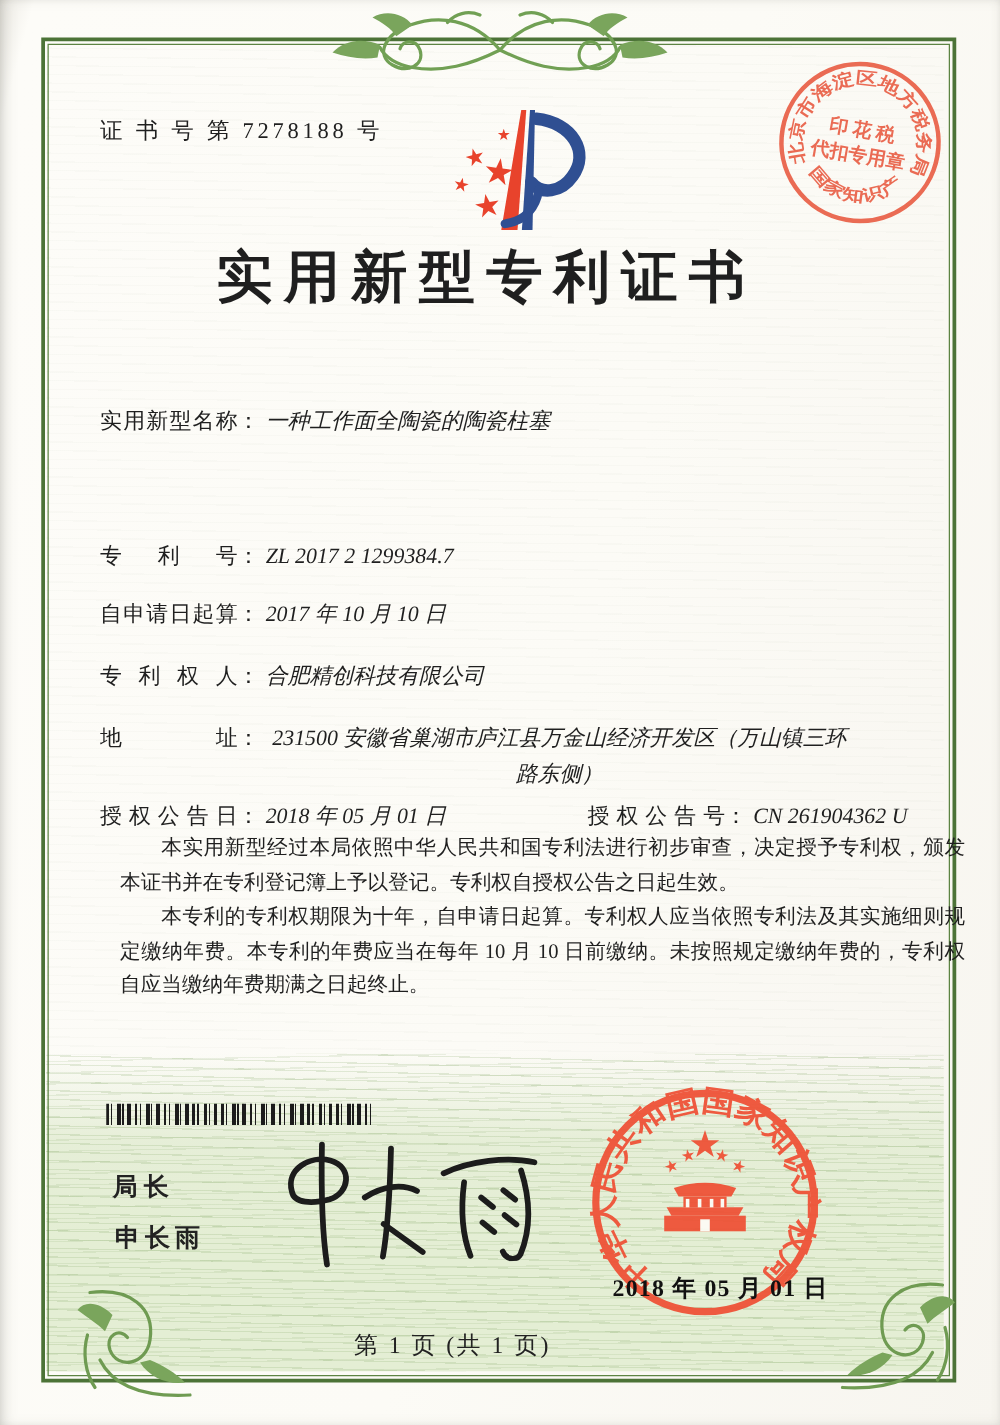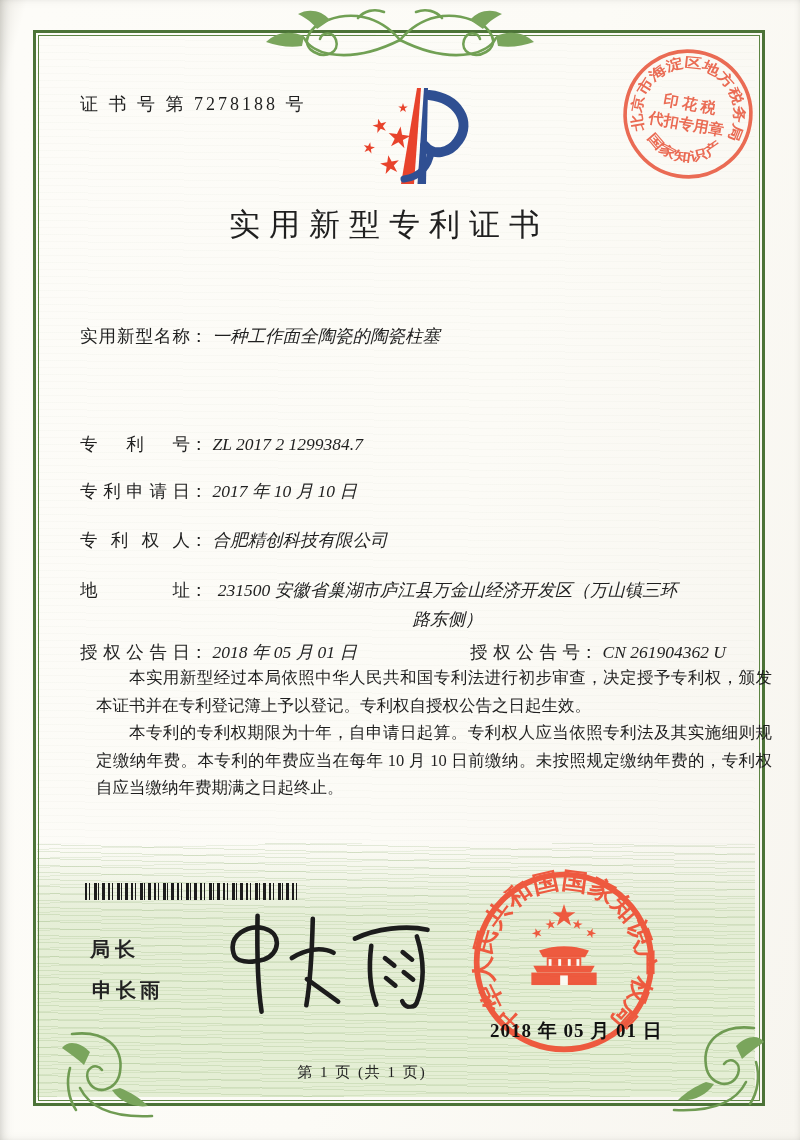--- a/index.html
+++ b/index.html
@@ -17,43 +17,43 @@
   .frame::after{content:"";position:absolute;inset:2px;border:1px solid #5d8443;}
   
   .guilloche{position:absolute;left:37px;top:843px;width:718px;height:254px;z-index:0;
     background:
       repeating-linear-gradient(1.4deg, rgba(124,162,94,.20) 0 1px, rgba(0,0,0,0) 1px 7px),
       repeating-linear-gradient(-1.1deg, rgba(124,162,94,.14) 0 1px, rgba(0,0,0,0) 1px 9px),
       linear-gradient(to bottom, rgba(226,236,210,0) 0, rgba(226,236,210,.85) 70px, #e4eed4 150px);}
   .faint-waves{position:absolute;left:37px;top:34px;width:718px;height:810px;z-index:0;opacity:.5;
     background:repeating-linear-gradient(.6deg, rgba(170,180,160,.10) 0 1px, rgba(0,0,0,0) 1px 7px);}
   .cert-no{position:absolute;left:80px;top:92px;font-size:18px;letter-spacing:3px;z-index:4;}
-  .title{position:absolute;left:0;top:204px;width:760px;text-align:center;z-index:4;
-    font-size:31px;font-weight:400;letter-spacing:9px;padding-left:9px;}
+  .title{position:absolute;left:0;top:192px;width:760px;text-align:center;z-index:4;
+    font-size:45px;font-weight:700;letter-spacing:9px;padding-left:9px;}
   .frow{position:absolute;left:80px;font-size:17.5px;z-index:4;line-height:29px;}
   .flabel{display:inline-block;width:110px;text-align:justify;text-align-last:justify;vertical-align:top;}
   .fcolon{vertical-align:top;}
   .fvalue{margin-left:5px;vertical-align:top;font-style:italic;}
   .fvalue.wrap{display:inline-block;width:470px;text-align:center;}
   .grant-no{position:absolute;left:390px;top:0;white-space:nowrap;}
   .bodytext{position:absolute;left:80px;top:664px;width:676px;z-index:4;
     font-size:16.5px;line-height:27.5px;text-align:justify;margin-left:16px;}
   .bodytext p{margin:0;text-indent:2em;}
   .barcode{position:absolute;left:85px;top:883px;width:212px;height:17px;z-index:4;
     background:repeating-linear-gradient(90deg,#1c1c1c 0 2px,rgba(0,0,0,0) 2px 4px,#1c1c1c 4px 5px,rgba(0,0,0,0) 5px 9px,#1c1c1c 9px 12px,rgba(0,0,0,0) 12px 13px,#1c1c1c 13px 14px,rgba(0,0,0,0) 14px 17px,#1c1c1c 17px 20px,rgba(0,0,0,0) 20px 23px);}
   .director-title{position:absolute;left:90px;top:936px;font-size:20px;letter-spacing:5px;z-index:4;
     font-family:"Liberation Sans","DejaVu Sans",sans-serif;font-weight:600;color:#222;}
   .director-name{position:absolute;left:92px;top:977px;font-size:20px;letter-spacing:4px;z-index:4;
     font-family:"Liberation Sans","DejaVu Sans",sans-serif;font-weight:600;color:#222;}
   .signature{position:absolute;left:222px;top:908px;z-index:5;transform:rotate(-3deg);}
   .seal{position:absolute;left:468px;top:866px;z-index:5;opacity:.92;}
   .seal-date{position:absolute;left:490px;top:1018px;font-size:19px;font-weight:600;
     letter-spacing:1px;color:#111;z-index:6;white-space:nowrap;}
   .stamp{position:absolute;left:612px;top:38px;z-index:5;transform:rotate(10deg);opacity:.88;}
-  .footer{position:absolute;left:0;top:1063px;width:724px;text-align:center;font-size:15px;
+  .footer{position:absolute;left:0;top:1063px;width:724px;text-align:center;font-size:19px;
     letter-spacing:2px;z-index:4;color:#222;}
   .orn{z-index:3;}
   svg text{font-family:"Liberation Serif","DejaVu Serif",serif;}
 </style>
 </head>
 <body>
 
 <div class="page">
 
   <div class="guilloche"></div>
@@ -117,21 +117,21 @@
 
   <div class="title">实用新型专利证书</div>
 
   <div class="frow" style="top:322px;">
     <span class="flabel">实用新型名称</span><span class="fcolon">：</span><span class="fvalue">一种工作面全陶瓷的陶瓷柱塞</span>
   </div>
   <div class="frow" style="top:430px;">
     <span class="flabel">专利号</span><span class="fcolon">：</span><span class="fvalue">ZL 2017 2 1299384.7</span>
   </div>
   <div class="frow" style="top:477px;">
-    <span class="flabel">专利申请日</span><span class="fcolon">：</span><span class="fvalue">2017 年 10 月 10 日</span>
+    <span class="flabel">自申请日起算</span><span class="fcolon">：</span><span class="fvalue">2017 年 10 月 10 日</span>
   </div>
   <div class="frow" style="top:526px;">
     <span class="flabel">专利权人</span><span class="fcolon">：</span><span class="fvalue">合肥精创科技有限公司</span>
   </div>
   <div class="frow" style="top:576px;">
     <span class="flabel">地址</span><span class="fcolon">：</span><span class="fvalue wrap">231500 安徽省巢湖市庐江县万金山经济开发区（万山镇三环路东侧）</span>
   </div>
   <div class="frow" style="top:638px;">
     <span class="flabel">授权公告日</span><span class="fcolon">：</span><span class="fvalue">2018 年 05 月 01 日</span>
     <span class="grant-no">

